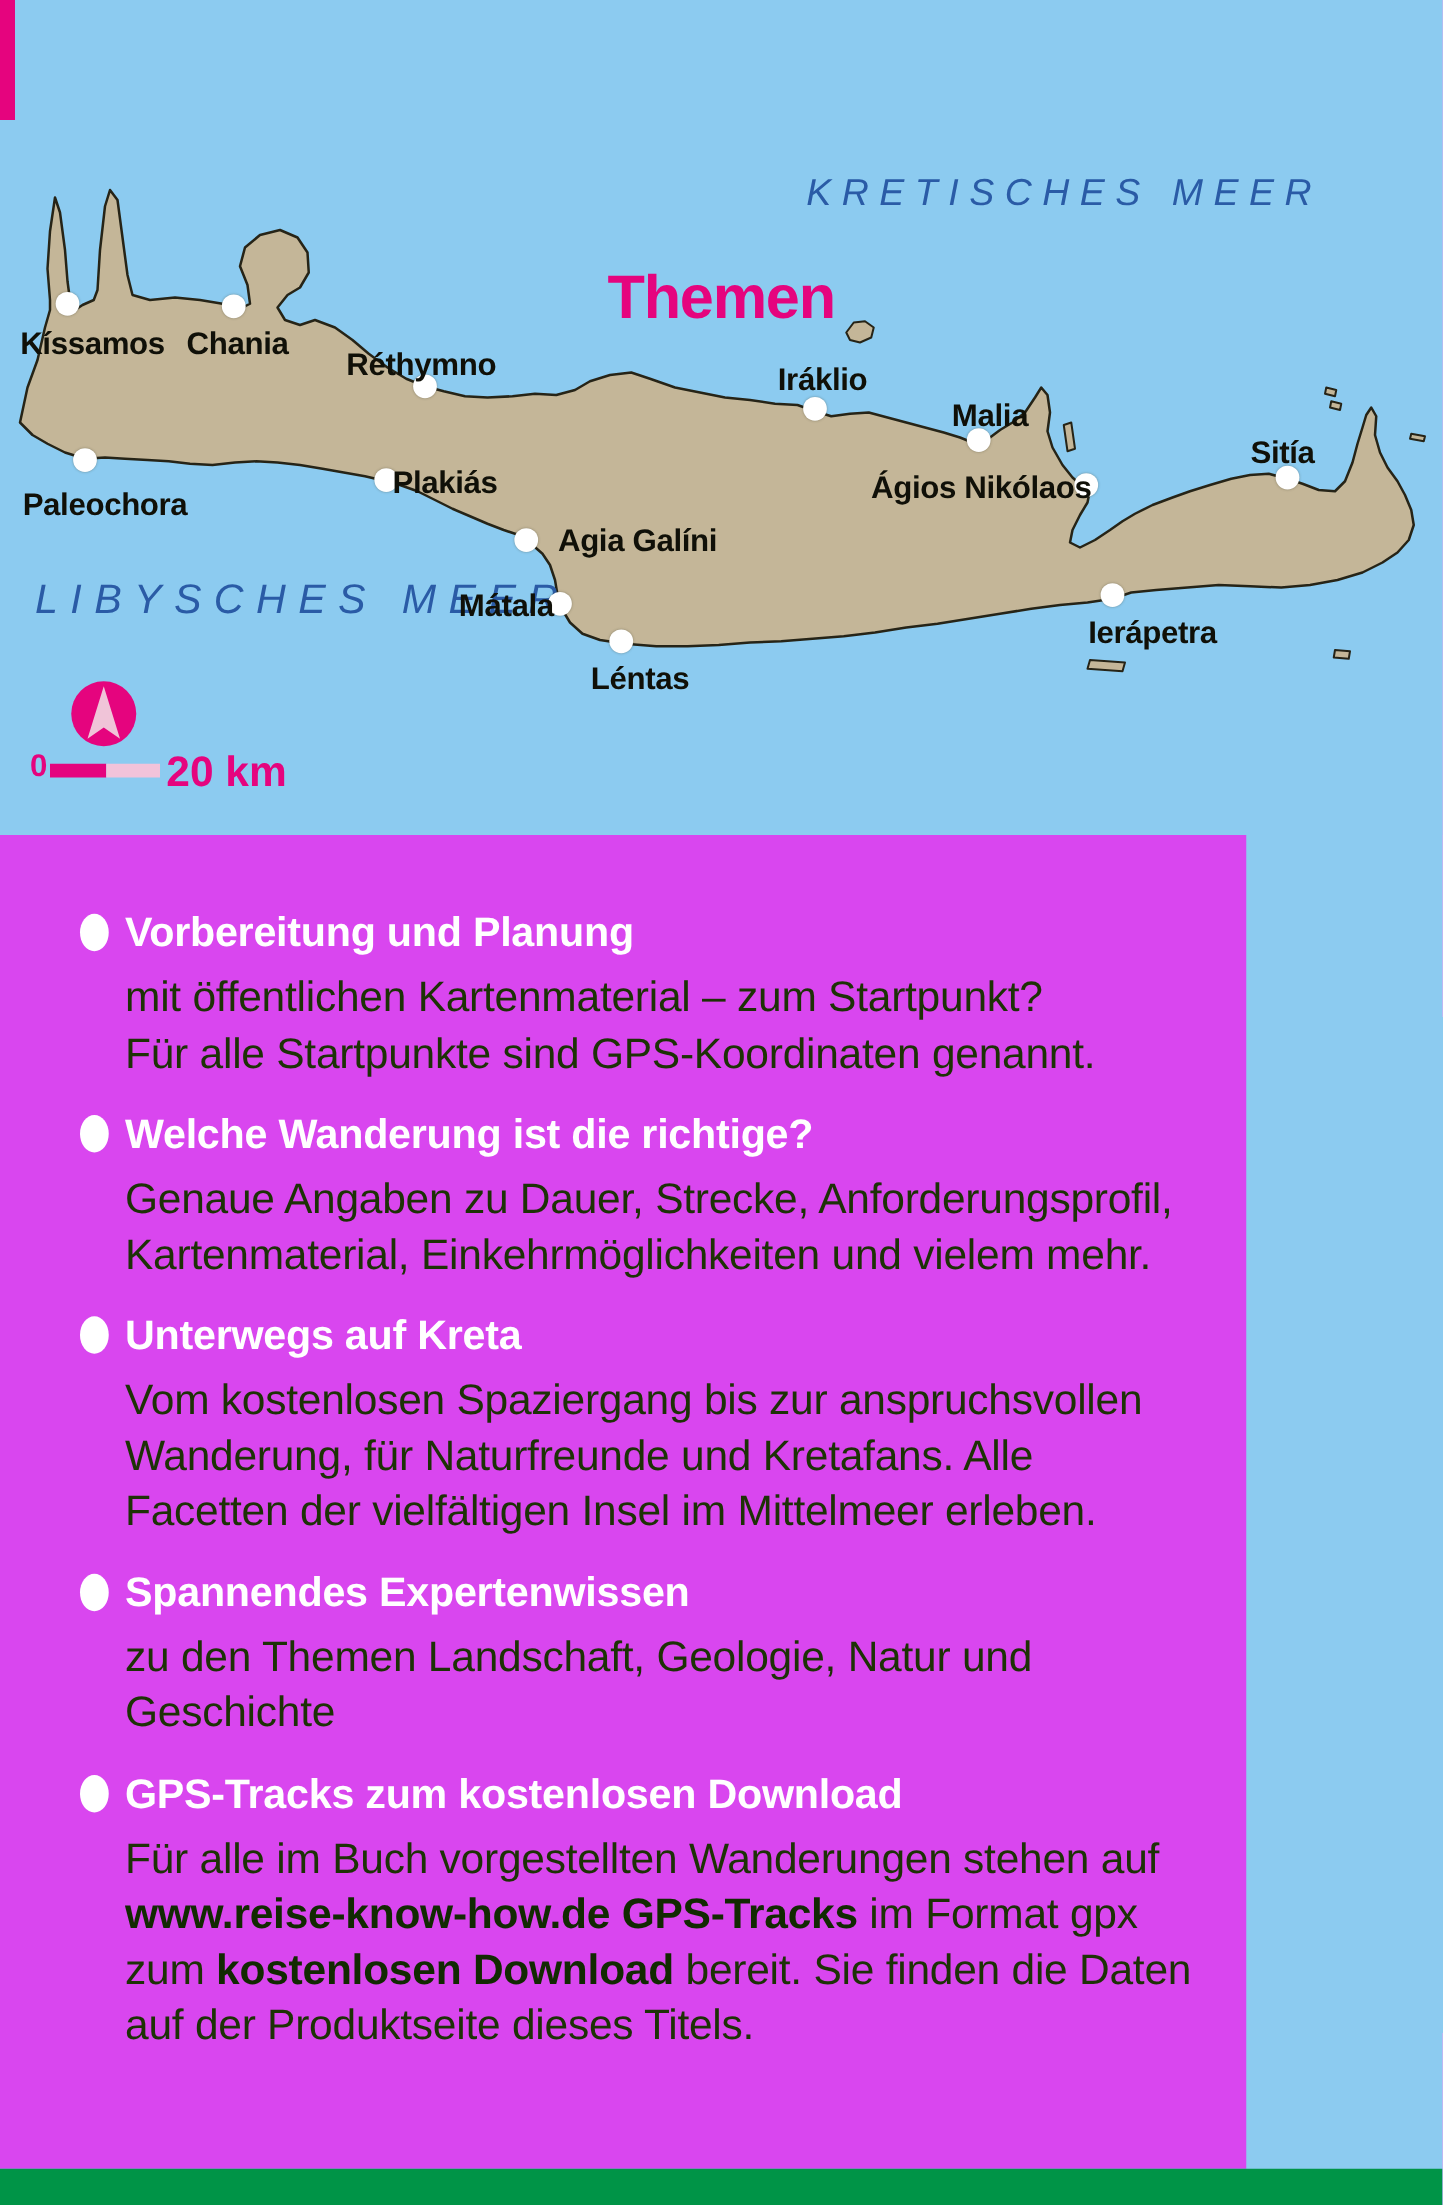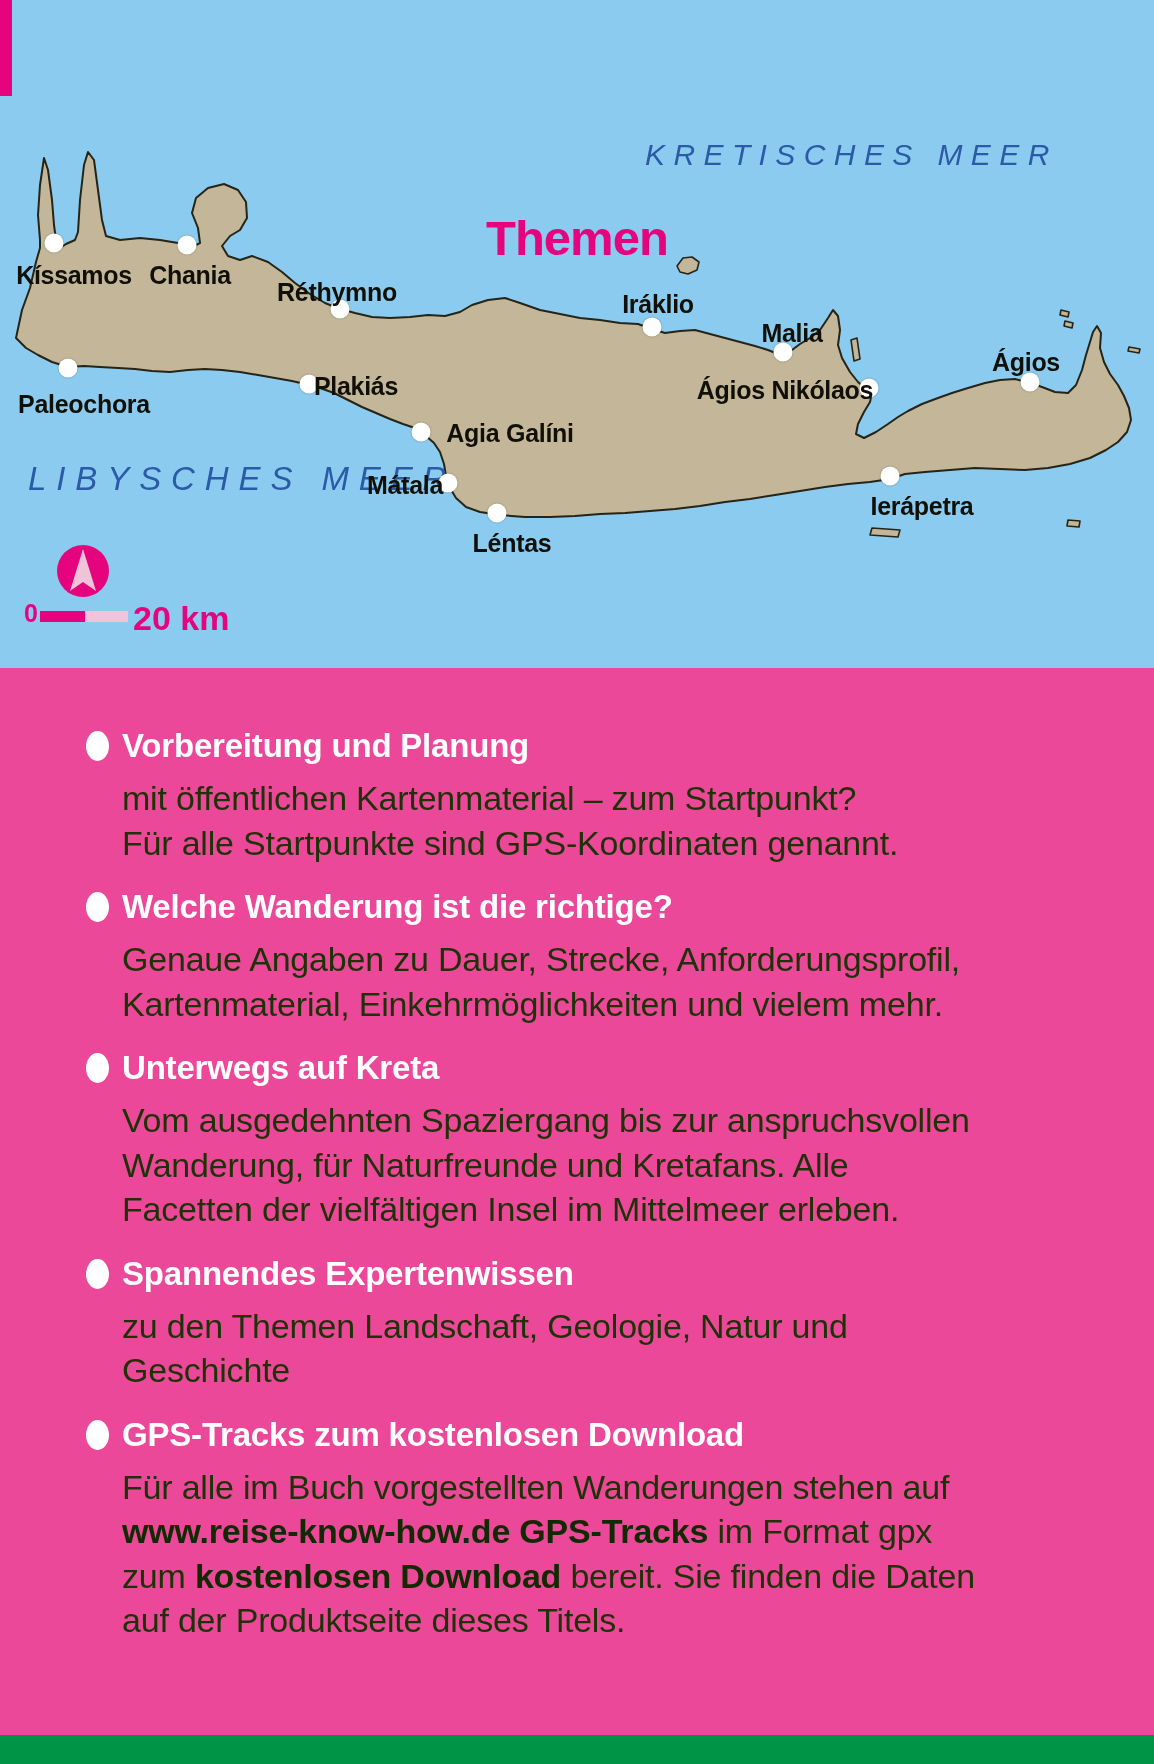--- a/index.html
+++ b/index.html
@@ -22,22 +22,22 @@
             transform:translate(-50%,-50%);box-shadow:0 0 2px rgba(60,60,40,.45);}
   .city-label{position:absolute;transform:translateX(-50%);font-size:25px;font-weight:bold;
               letter-spacing:-0.3px;color:#101008;white-space:nowrap;line-height:30px;}
 
   .scale-zero{position:absolute;left:24px;top:599px;font-size:25px;font-weight:bold;color:#e5047e;}
   .scale-dist{position:absolute;left:133px;top:599px;font-size:34px;font-weight:bold;color:#e5047e;white-space:nowrap;}
   .scale-bar-solid{position:absolute;left:40px;top:611px;width:45px;height:11px;background:#e5047e;}
   .scale-bar-light{position:absolute;left:85px;top:611px;width:43px;height:11px;background:#f2c3da;}
 
   
-  #features{position:absolute;left:0;top:668px;width:1154px;height:1067px;background:#ec4899;
-            box-sizing:border-box;padding:58px 20px 0 86px;}
+  #features{position:absolute;left:0;top:668px;width:997px;height:1067px;background:#d946ef;
+            box-sizing:border-box;padding:58px 20px 0 64px;}
   .feat{margin-bottom:22px;}
   .feat-head{display:flex;align-items:center;height:40px;margin-bottom:10px;}
   .bullet{flex:0 0 auto;width:23px;height:30px;border-radius:50%;background:#ffffff;margin-right:13px;}
   .feat-title{font-size:33px;font-weight:bold;color:#ffffff;letter-spacing:-0.2px;white-space:nowrap;}
   .feat-body{padding-left:36px;}
   .line{display:block;font-size:34px;line-height:44.5px;color:#1d3206;letter-spacing:-0.2px;white-space:nowrap;}
   .line b{font-weight:bold;color:#122a02;}
 
   
   #bottom-strip{position:absolute;left:0;top:1735px;width:1154px;height:29px;background:#009447;}
@@ -98,21 +98,21 @@
         <div class="city-label" style="left: 190px; top: 260px;">Chania</div>
         <div class="city-dot" style="left: 340px; top: 309px;"></div>
         <div class="city-label" style="left: 337px; top: 277px;">Réthymno</div>
         <div class="city-dot" style="left: 652px; top: 327px;"></div>
         <div class="city-label" style="left: 658px; top: 289px;">Iráklio</div>
         <div class="city-dot" style="left: 783px; top: 352px;"></div>
         <div class="city-label" style="left: 792px; top: 318px;">Malia</div>
         <div class="city-dot" style="left: 869px; top: 388px;"></div>
         <div class="city-label" style="left: 785px; top: 375px;">Ágios Nikólaos</div>
         <div class="city-dot" style="left: 1030px; top: 382px;"></div>
-        <div class="city-label" style="left: 1026px; top: 347px;">Ágios</div>
+        <div class="city-label" style="left: 1026px; top: 347px;">Sitía</div>
         <div class="city-dot" style="left: 68px; top: 368px;"></div>
         <div class="city-label" style="left: 84px; top: 389px;">Paleochora</div>
         <div class="city-dot" style="left: 309px; top: 384px;"></div>
         <div class="city-label" style="left: 356px; top: 371px;">Plakiás</div>
         <div class="city-dot" style="left: 421px; top: 432px;"></div>
         <div class="city-label" style="left: 510px; top: 418px;">Agia Galíni</div>
         <div class="city-dot" style="left: 448px; top: 483px;"></div>
         <div class="city-label" style="left: 405px; top: 470px;">Mátala</div>
         <div class="city-dot" style="left: 497px; top: 513px;"></div>
         <div class="city-label" style="left: 512px; top: 528px;">Léntas</div>
@@ -149,21 +149,21 @@
         <span class="line">Kartenmaterial, Einkehrmöglichkeiten und vielem mehr.</span>
       </div>
     </div>
 
     <div class="feat">
       <div class="feat-head">
         <span class="bullet"></span>
         <span class="feat-title">Unterwegs auf Kreta</span>
       </div>
       <div class="feat-body">
-        <span class="line">Vom ausgedehnten Spaziergang bis zur anspruchsvollen</span>
+        <span class="line">Vom kostenlosen Spaziergang bis zur anspruchsvollen</span>
         <span class="line">Wanderung, für Naturfreunde und Kretafans. Alle</span>
         <span class="line">Facetten der vielfältigen Insel im Mittelmeer erleben.</span>
       </div>
     </div>
 
     <div class="feat">
       <div class="feat-head">
         <span class="bullet"></span>
         <span class="feat-title">Spannendes Expertenwissen</span>
       </div>

